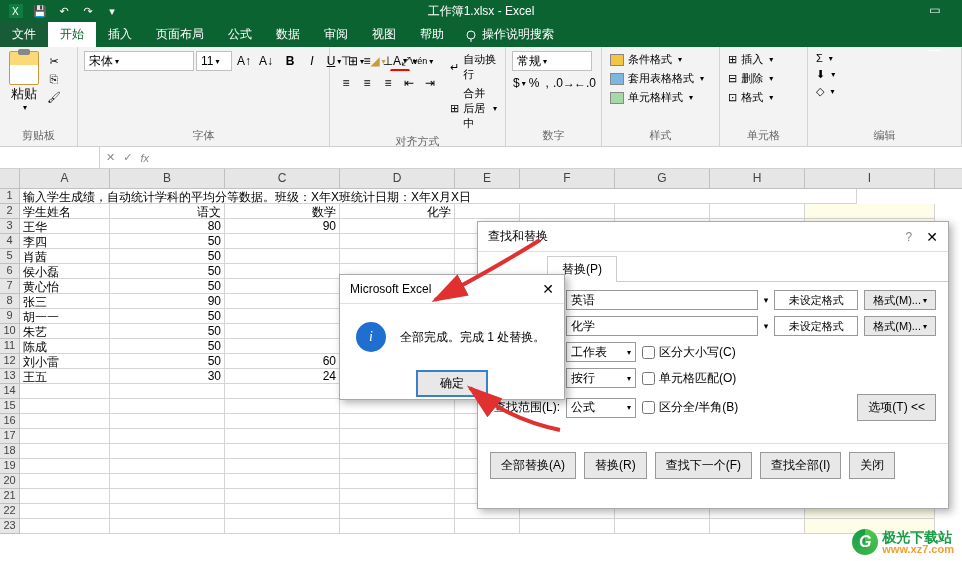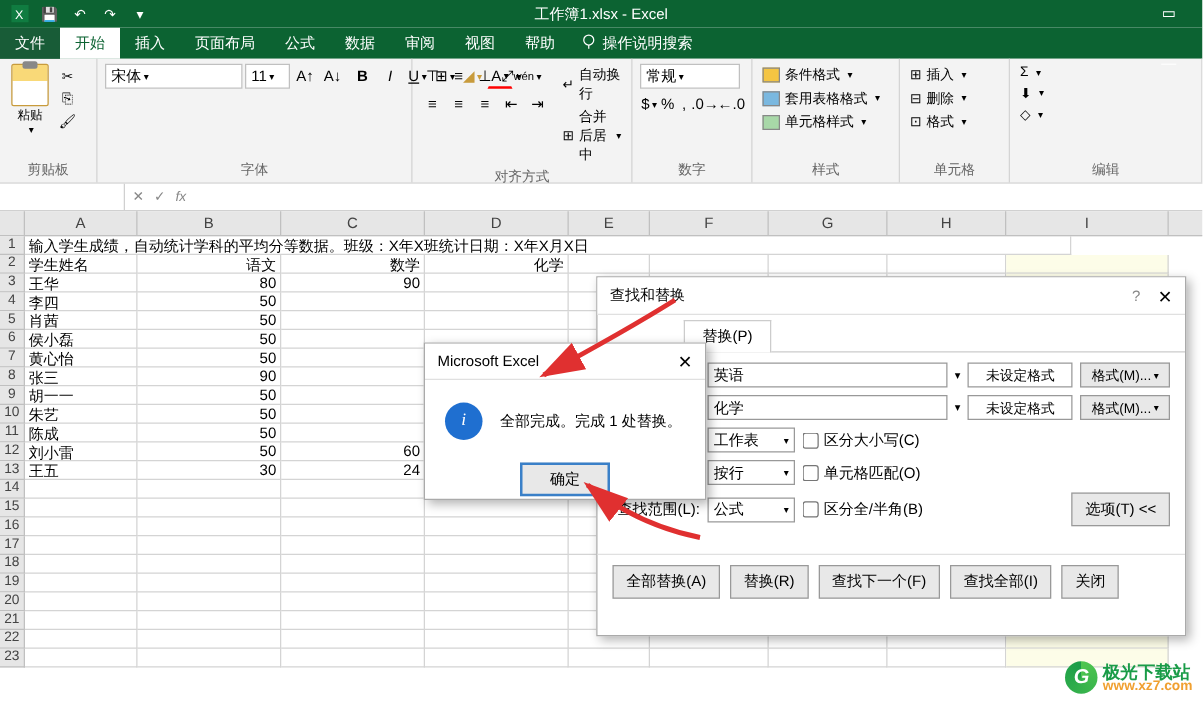--- a/index.html
+++ b/index.html
@@ -12,21 +12,21 @@
 .title-center { position: absolute; left: 50%; transform: translateX(-50%); font-size: 12px; }
 .title-right { position: absolute; right: 0; display: flex; gap: 18px; flex-direction: column; }
 .login-btn { background: #6fa57f; padding: 2px 10px; font-size: 11px; }
 .win-btn { width: 30px; height: 22px; display: flex; align-items: center; justify-content: center; background: transparent; }
 
 
 .menubar { background: #0c6332; height: 25px; display: flex; align-items: center; color: #fff; }
 .menu-item { padding: 4px 12px; font-size: 12px; cursor: pointer; }
 .menu-item.file { background: #185c37; }
 .menu-item.active { background: #fff; color: #0c6332; }
-.menu-search { display: flex; align-items: flex-start; gap: 4px; margin-left: 8px; }
+.menu-search { display: flex; align-items: flex-end; gap: 4px; margin-left: 8px; }
 .bulb { width: 14px; height: 14px; }
 
 
 .ribbon { background: #f3f3f3; height: 100px; border-bottom: 1px solid #d0d0d0; display: flex; }
 .ribbon-group { border-right: 1px solid #d4d4d4; padding: 4px 6px; display: flex; flex-direction: column; justify-content: space-between; position: relative; }
 .ribbon-group-label { font-size: 11px; color: #666; text-align: center; padding-top: 2px; height: 16px; }
 .ribbon-content { display: flex; gap: 4px; flex: 1; }
 .paste-btn { display: flex; flex-direction: column; align-items: center; width: 36px; }
 .paste-icon { width: 30px; height: 34px; background: linear-gradient(#f9d978 40%, #fff 40%); border: 1px solid #c89b3c; border-radius: 2px; position: relative; }
 .paste-icon::before { content: ''; position: absolute; top: -3px; left: 8px; width: 12px; height: 6px; background: #888; border-radius: 2px; }
@@ -144,21 +144,21 @@
       </svg>
     <span>操作说明搜索</span>
   </div>
 </div>
 
 <div class="ribbon">
   <div class="ribbon-group" style="width:78px">
     <div class="ribbon-content">
       <div class="paste-btn">
         <div class="paste-icon"></div>
-        <span style="font-size:10px">粘贴</span>
+        <span style="font-size:13px">粘贴</span>
         <span class="dd">▾</span>
       </div>
       <div class="clip-side">
         <div class="small-icon">✂</div>
         <div class="small-icon">⎘</div>
         <div class="small-icon">🖌</div>
       </div>
     </div>
     <div class="ribbon-group-label">剪贴板</div>
   </div>

